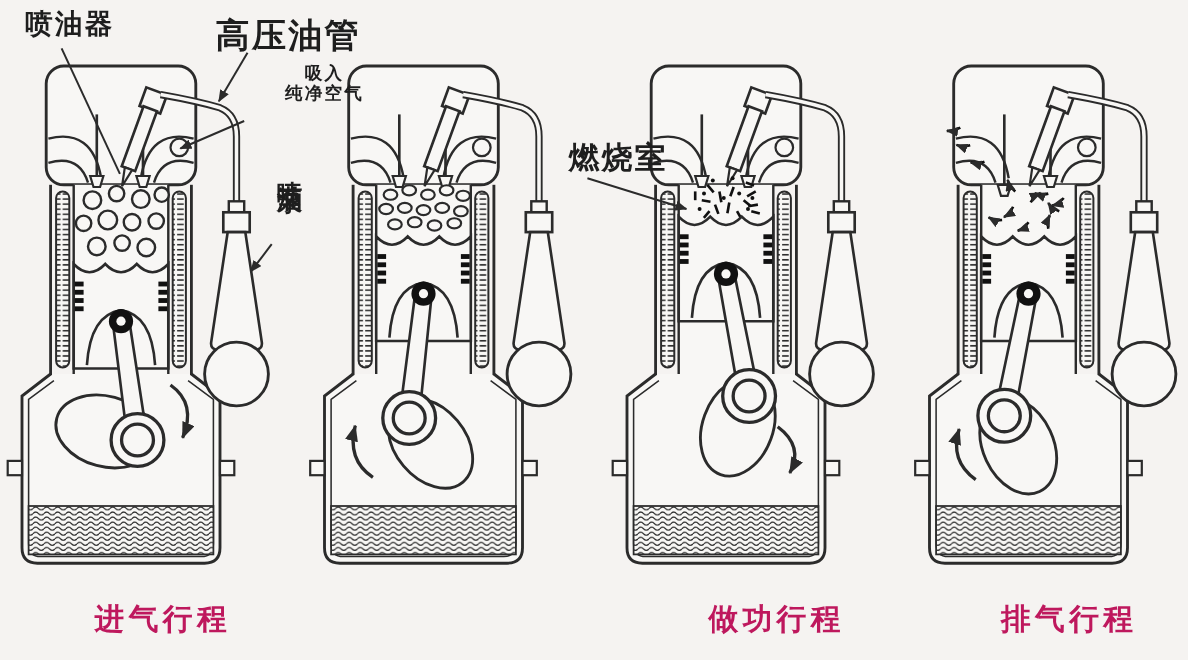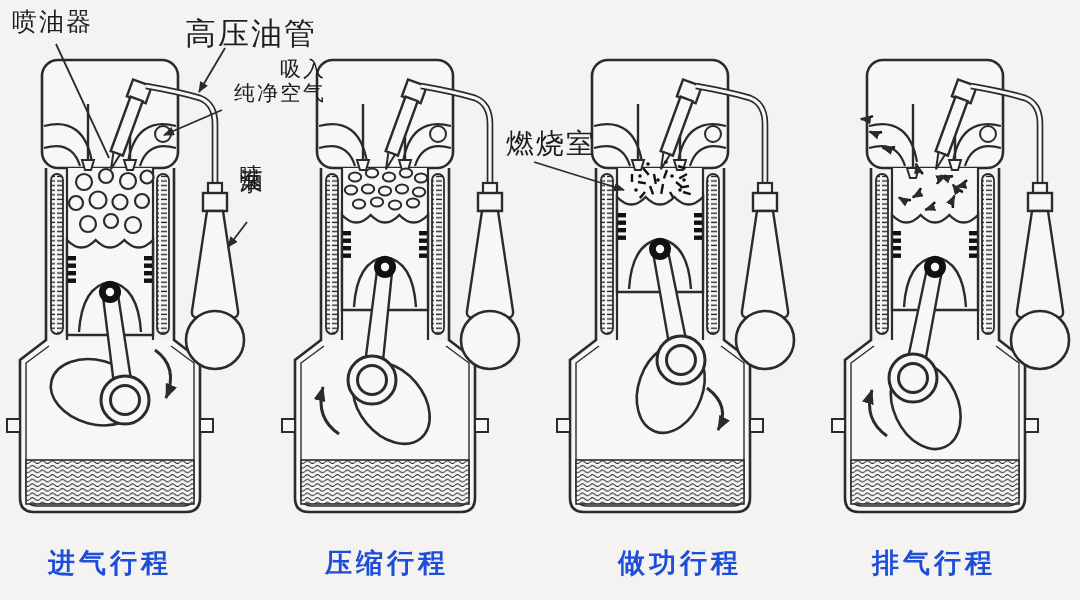--- a/index.html
+++ b/index.html
@@ -4,31 +4,31 @@
 <style>
   html,body{margin:0;padding:0;}
   body{
     width:1080px;height:600px;overflow:hidden;
     background:#f4f2f0;
     font-family:"DejaVu Sans", sans-serif;
   }
   .stage{position:relative;width:1080px;height:600px;background:#f5f3f1;}
   svg{position:absolute;left:0;top:0;}
   .callout{
-    position:absolute;color:#1e1e1e;font-weight:400;
-    white-space:nowrap;letter-spacing:2px;line-height:1.12;
+    position:absolute;color:#1e1e1e;font-weight:700;
+    white-space:nowrap;letter-spacing:2px;line-height:1.12;margin-left:11px;
   }
   .lbl-injector{left:12px;top:8px;font-size:25px;}
   .lbl-pipe{left:185px;top:16px;font-size:31px;}
-  .lbl-air{left:214px;top:58px;font-size:21px;width:112px;text-align:right;white-space:normal;}
+  .lbl-air{left:228px;top:58px;font-size:16px;width:112px;text-align:center;white-space:normal;}
   .lbl-pump{left:238px;top:146px;font-size:23px;writing-mode:vertical-rl;letter-spacing:4px;}
   .lbl-combustion{left:506px;top:128px;font-size:28px;}
   .stroke-label{
-    position:absolute;top:545px;width:200px;text-align:center;
-    font-size:27px;font-weight:700;color:#1d4ed8;letter-spacing:4px;
+    position:absolute;top:545px;width:200px;text-align:right;
+    font-size:27px;font-weight:700;color:#be185d;letter-spacing:4px;
   }
 </style>
 </head>
 <body>
 
 <div class="stage">
 
   <svg id="diagram" width="1080" height="600" viewBox="0 0 1080 600">
       <defs>
         <marker id="arrowL" markerWidth="15" markerHeight="12" refX="14" refY="6" orient="auto" markerUnits="userSpaceOnUse">
@@ -337,16 +337,15 @@
   <div class="callout lbl-air">
     <div>吸入</div>
     <div>纯净空气</div>
   </div>
 
   <div class="callout lbl-pump">喷油泵</div>
 
   <div class="callout lbl-combustion">燃烧室</div>
 
   <div class="stroke-label" style="left:10px">进气行程</div>
-  <div class="stroke-label" style="left:287px">压缩行程</div>
-  <div class="stroke-label" style="left:580px">做功行程</div>
+  <div class="stroke-label" style="left:568px">做功行程</div>
   <div class="stroke-label" style="left:834px">排气行程</div>
 </div>
 
 </body></html>

